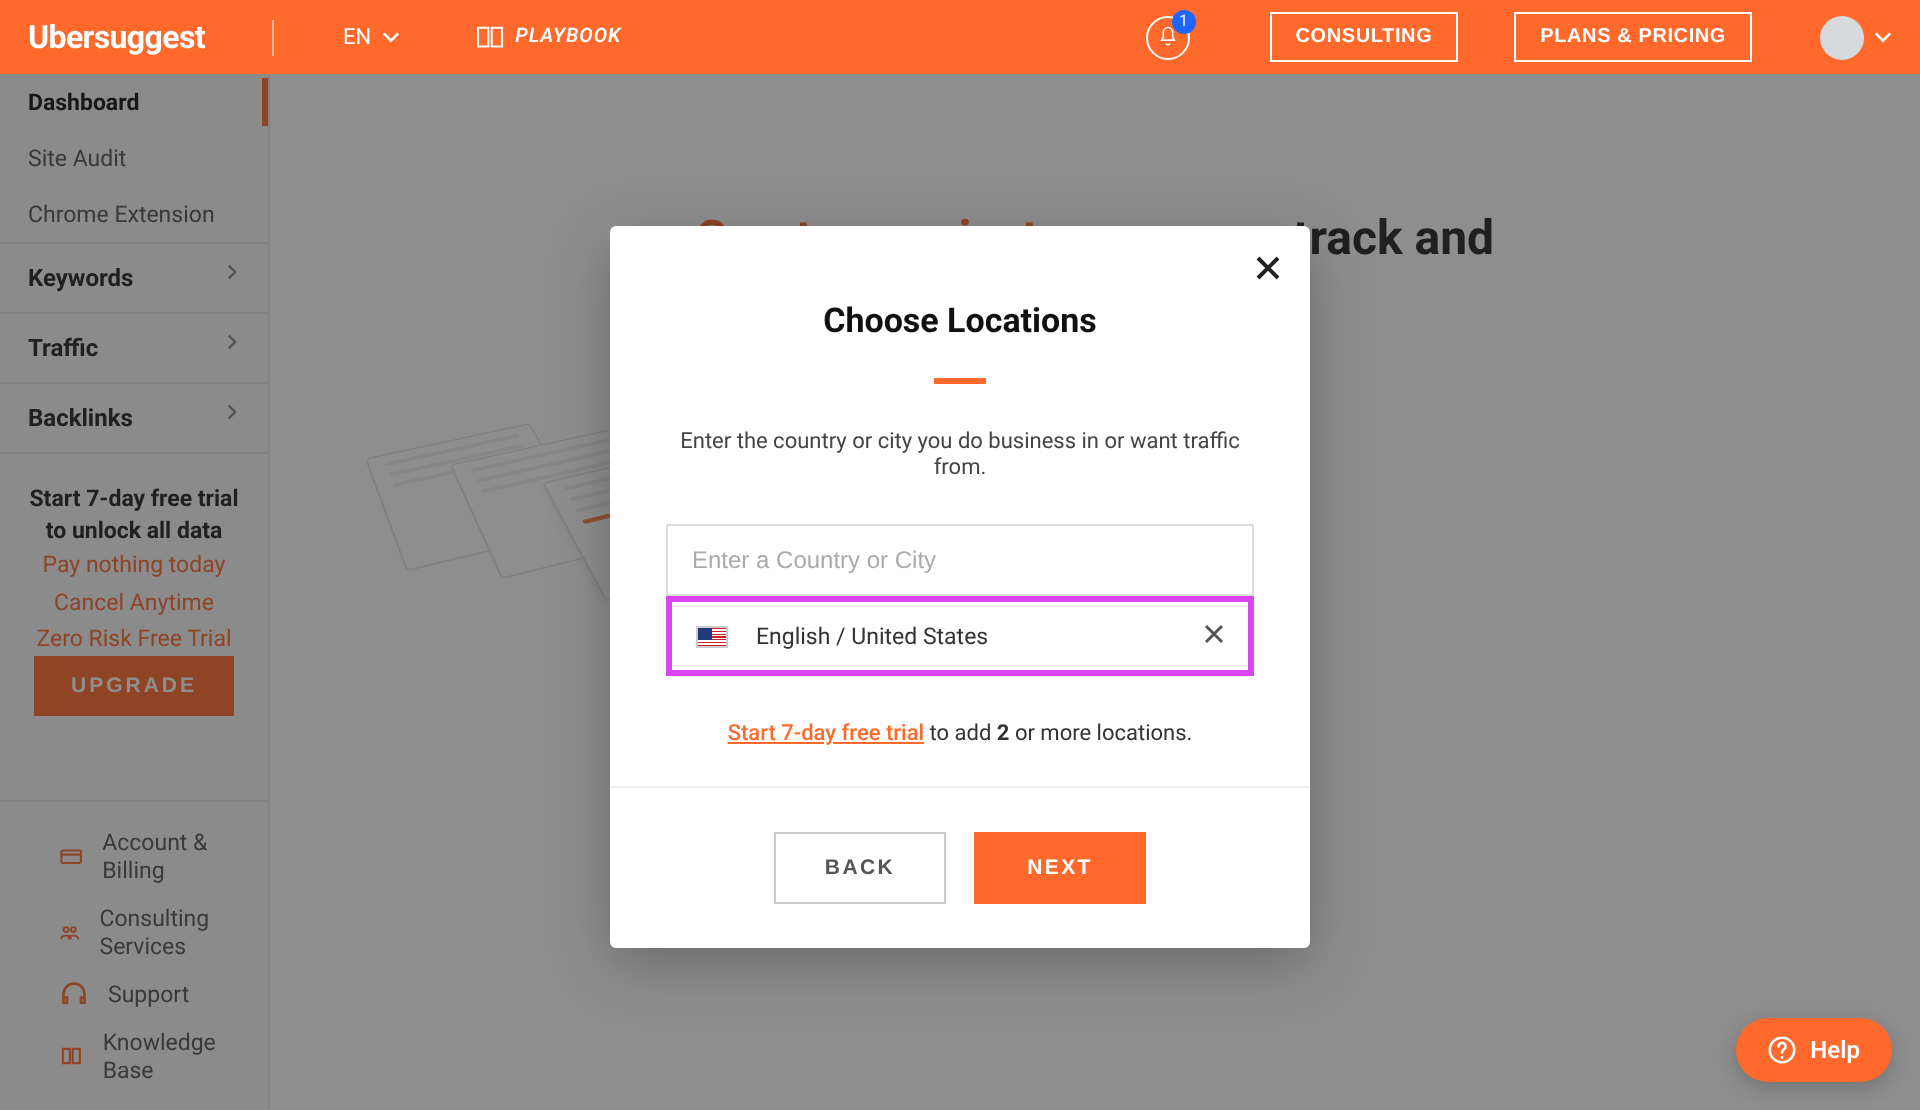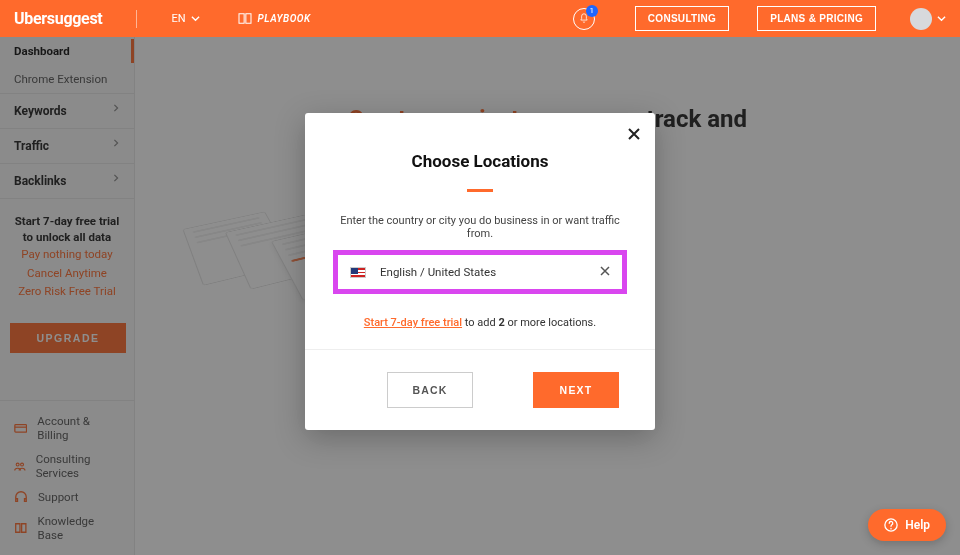--- a/index.html
+++ b/index.html
@@ -25,23 +25,23 @@
 
 .sidebar { position: absolute; top: 37px; left: 0; width: 135px; height: calc(555px - 37px); background: #f8f8f8; border-right: 1px solid #e6e6e6; display: flex; flex-direction: column; font-size: 12px; }
 .sb-thin a { display: block; padding: 7px 14px; color: #555; font-size: 11.5px; }
 .sb-thin a.active { font-weight: 700; color: #111; position: relative; }
 .sb-thin a.active::after { content: ""; position: absolute; right: 0; top: 2px; bottom: 2px; width: 3px; background: #ff6a2c; }
 .sb-sec { border-top: 1px solid #e6e6e6; padding: 10px 14px; font-weight: 700; color: #222; font-size: 12px; display: flex; justify-content: space-between; align-items: flex-start; }
 .sb-sec svg { width: 8px; height: 8px; }
 .trial-box { border-top: 1px solid #e6e6e6; padding: 14px 10px; text-align: center; font-size: 11.5px; }
 .trial-box .bold { font-weight: 700; color: #222; line-height: 1.4; }
 .trial-box .orange { color: #ff6a2c; line-height: 1.6; margin-top: 0; }
-.upgrade-btn { display: block; width: 116px; margin: 23px auto 0; background: #ff6a2c; color: #fff; border: none; padding: 9px 0; font-size: 10.5px; font-weight: 600; letter-spacing: 1.5px; }
+.upgrade-btn { display: block; width: 100px; margin: 0 auto 0; background: #ff6a2c; color: #fff; border: none; padding: 9px 0; font-size: 10.5px; font-weight: 600; letter-spacing: 1.5px; }
 .sb-bottom { margin-top: auto; border-top: 1px solid #e6e6e6; padding: 8px 0; }
-.sb-bottom a { display: flex; align-items: center; gap: 10px; padding: 5px 14px; color: #555; font-size: 11.5px; }
+.sb-bottom a { display: flex; align-items: center; gap: 10px; padding: 5px 14px; color: #555; font-size: 11.5px; margin-left: 16px; }
 .sb-bottom svg { width: 14px; height: 14px; stroke: #ff6a2c; fill: none; stroke-width: 1.5; }
 
 
 .main { position: absolute; top: 37px; left: 135px; right: 0; bottom: 0; background: #fff; padding: 40px; }
 .main h1 { font-size: 24px; font-weight: 700; color: #222; text-align: center; margin-top: 28px; }
 .main h1 .hl { color: #ff6a2c; }
 .mock-dash { position: absolute; left: 60px; top: 145px; width: 190px; height: 130px; opacity: 0.85; transform: perspective(600px) rotateX(50deg) rotateZ(-20deg); }
 .mock-dash .panel { position: absolute; background: #fff; border: 1px solid #ddd; border-radius: 3px; }
 .mock-dash .p1 { left: 0; top: 0; width: 90px; height: 90px; }
 .mock-dash .p2 { left: 40px; top: 20px; width: 110px; height: 90px; }
@@ -55,30 +55,30 @@
 
 .modal { position: absolute; left: 50%; top: 113px; transform: translateX(-50%); width: 350px; background: #fff; border-radius: 3px; box-shadow: 0 8px 30px rgba(0,0,0,0.25); }
 .modal .close { position: absolute; top: 14px; right: 14px; cursor: pointer; }
 .modal .close svg { width: 14px; height: 14px; }
 .modal-body { padding: 38px 28px 20px; text-align: center; }
 .modal h2 { font-size: 17px; font-weight: 700; color: #111; }
 .modal .rule { width: 26px; height: 3px; background: #ff6a2c; margin: 18px auto 0; }
 .modal .sub { font-size: 11px; color: #444; margin-top: 22px; }
 .loc-input { width: 100%; border: 1px solid #ddd; padding: 10px 12px; font-size: 12px; margin-top: 22px; color: #333; }
 .loc-input::placeholder { color: #aaa; }
-.selected-loc { display: flex; align-items: center; gap: 14px; border: 5px solid #d946ef; padding: 10px 12px; margin-top: 10px; font-size: 11.5px; text-align: left; }
+.selected-loc { display: flex; align-items: center; gap: 14px; border: 3px solid #d946ef; padding: 10px 12px; margin-top: 0; font-size: 11.5px; text-align: left; }
 .flag { width: 16px; height: 11px; background: linear-gradient(to bottom, #c22 0 7.7%, #fff 7.7% 15.4%, #c22 15.4% 23%, #fff 23% 30.7%, #c22 30.7% 38.4%, #fff 38.4% 46.1%, #c22 46.1% 53.8%, #fff 53.8% 61.5%, #c22 61.5% 69.2%, #fff 69.2% 76.9%, #c22 76.9% 84.6%, #fff 84.6% 92.3%, #c22 92.3% 100%); position: relative; border: 0.5px solid #ccc; }
 .flag::before { content: ""; position: absolute; top: 0; left: 0; width: 7px; height: 6px; background: #223a7a; }
 .selected-loc .txt { flex: 1; color: #333; }
 .selected-loc .rm svg { width: 10px; height: 10px; }
 .upsell { font-size: 11px; color: #333; margin-top: 22px; }
 .upsell a { color: #ff6a2c; text-decoration: underline; font-weight: 500; }
 .upsell b { font-weight: 700; }
 .modal-footer { border-top: 1px solid #eee; padding: 22px 0; display: flex; justify-content: center; gap: 14px; }
-.btn { padding: 11px 0; width: 86px; font-size: 10.5px; font-weight: 600; letter-spacing: 1.2px; border: 1px solid #ccc; background: #fff; color: #555; margin-left: 46px; }
+.btn { padding: 11px 0; width: 86px; font-size: 10.5px; font-weight: 600; letter-spacing: 1.2px; border: 1px solid #ccc; background: #fff; color: #555; }
 .btn.primary { background: #ff6a2c; border-color: #ff6a2c; color: #fff; }
 
 
 .help { position: absolute; right: 14px; bottom: 14px; background: #ff6a2c; color: #fff; border-radius: 20px; padding: 9px 16px; display: flex; align-items: center; gap: 7px; font-size: 12px; font-weight: 600; box-shadow: 0 3px 10px rgba(0,0,0,0.2); }
 .help svg { width: 14px; height: 14px; }
 </style>
 </head>
 <body>
 
 <div class="topbar">
@@ -109,20 +109,21 @@
     <span class="avatar"></span>
     <svg viewBox="0 0 10 10">
         <path d="M1 3l4 4 4-4" stroke="#fff" stroke-width="1.5" fill="none"></path>
       </svg>
   </span>
 </div>
 
 <div class="sidebar">
   <div class="sb-thin">
     <a class="active">Dashboard</a>
+    <a>Site Audit</a>
     <a>Chrome Extension</a>
   </div>
   <div class="sb-sec">
     <span>Keywords</span>
     <svg viewBox="0 0 10 10">
         <path d="M3 1l4 4-4 4" stroke="#888" stroke-width="1.5" fill="none"></path>
       </svg>
   </div>
   <div class="sb-sec">
     <span>Traffic</span>
@@ -204,20 +205,21 @@
 <div class="modal">
   <span class="close">
     <svg viewBox="0 0 14 14">
         <path d="M2 2l10 10M12 2L2 12" stroke="#222" stroke-width="2"></path>
       </svg>
   </span>
   <div class="modal-body">
     <h2>Choose Locations</h2>
     <div class="rule"></div>
     <p class="sub">Enter the country or city you do business in or want traffic from.</p>
+    <input class="loc-input" placeholder="Enter a Country or City" style="">
     <div class="selected-loc">
       <span class="flag"></span>
       <span class="txt">English / United States</span>
       <span class="rm">
         <svg viewBox="0 0 10 10">
             <path d="M1 1l8 8M9 1L1 9" stroke="#555" stroke-width="1.5"></path>
           </svg>
       </span>
     </div>
     <p class="upsell">

